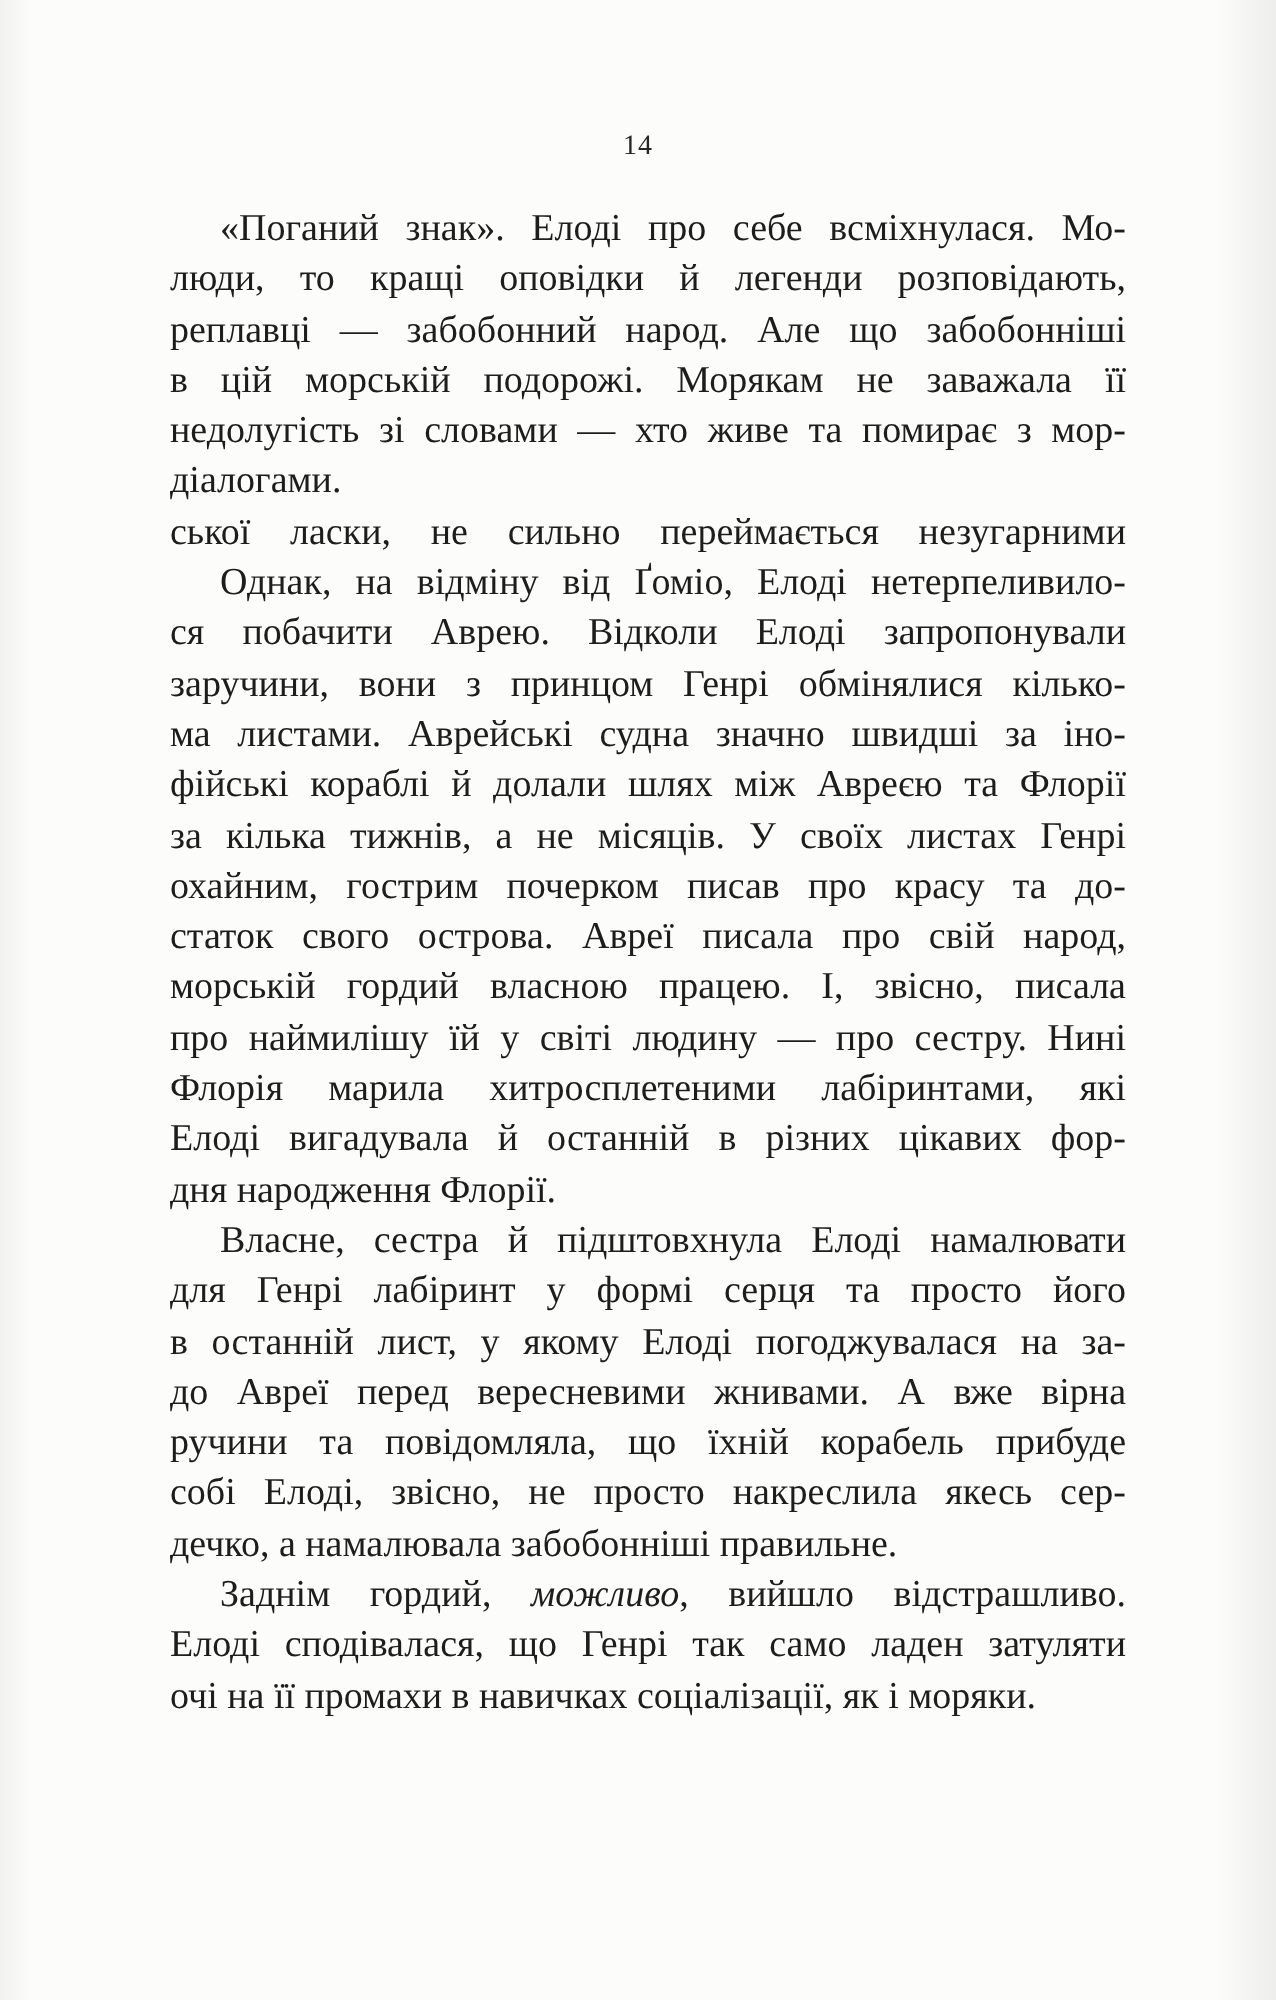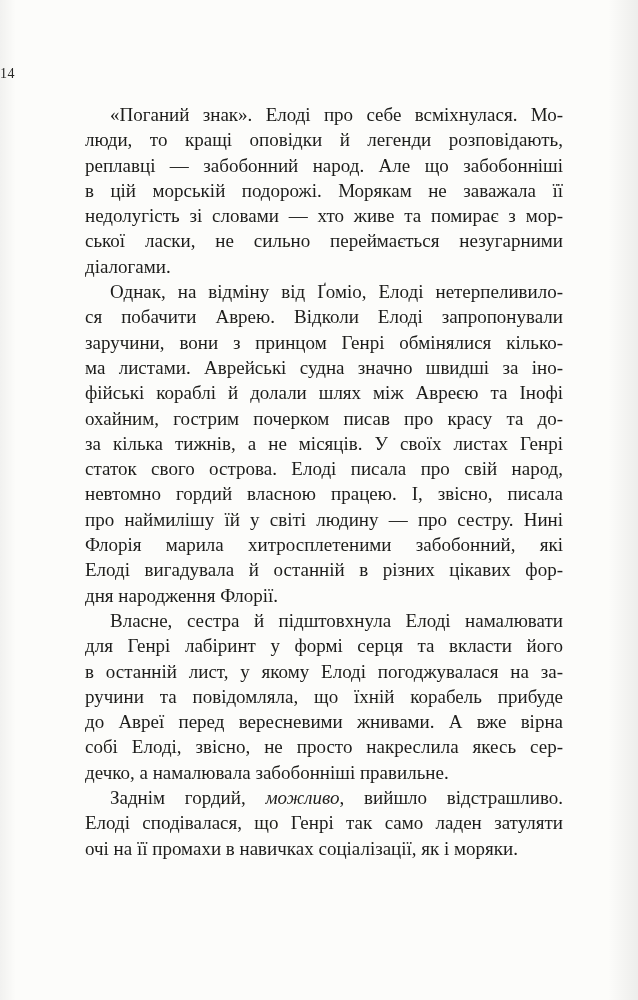--- a/index.html
+++ b/index.html
@@ -34,21 +34,21 @@
   }
   .page {
     position: absolute;
     inset: 0;
   }
   .page-number {
     position: absolute;
     top: 66px;
     left: 0;
     width: 100%;
-    text-align: left;
+    text-align: center;
     font-size: 14px;
     letter-spacing: 0.5px;
     color: #262624;
   }
   .text-block {
     position: absolute;
     left: 85px;
     top: 102px;
     width: 478px;
     font-size: 19px;
@@ -73,39 +73,39 @@
 <body style="--bg: #fcfcfa; --fg: #1d1d1b;">
 
 <div class="page">
   <div class="page-number">14</div>
   <div class="text-block">
       <div class="line first"><span>«Поганий знак». Елоді про себе всміхнулася. Мо-</span></div>
       <div class="line"><span>люди, то кращі оповідки й легенди розповідають,</span></div>
       <div class="line"><span>реплавці — забобонний народ. Але що забобонніші</span></div>
       <div class="line"><span>в цій морській подорожі. Морякам не заважала її</span></div>
       <div class="line"><span>недолугість зі словами — хто живе та помирає з мор-</span></div>
+      <div class="line last"><span>діалогами.</span></div>
       <div class="line"><span>ської ласки, не сильно переймається незугарними</span></div>
-      <div class="line last"><span>діалогами.</span></div>
       <div class="line first"><span>Однак, на відміну від Ґоміо, Елоді нетерпеливило-</span></div>
       <div class="line"><span>ся побачити Аврею. Відколи Елоді запропонували</span></div>
       <div class="line"><span>заручини, вони з принцом Генрі обмінялися кілько-</span></div>
       <div class="line"><span>ма листами. Аврейські судна значно швидші за іно-</span></div>
-      <div class="line"><span>фійські кораблі й долали шлях між Авреєю та Інофі</span></div>
+      <div class="line"><span>фійські кораблі й долали шлях між Авреєю та Флорії</span></div>
+      <div class="line"><span>за кілька тижнів, а не місяців. У своїх листах Генрі</span></div>
       <div class="line"><span>охайним, гострим почерком писав про красу та до-</span></div>
-      <div class="line"><span>за кілька тижнів, а не місяців. У своїх листах Генрі</span></div>
-      <div class="line"><span>статок свого острова. Елоді писала про свій народ,</span></div>
-      <div class="line"><span>невтомно гордий власною працею. І, звісно, писала</span></div>
+      <div class="line"><span>статок свого острова. Авреї писала про свій народ,</span></div>
+      <div class="line"><span>морській гордий власною працею. І, звісно, писала</span></div>
       <div class="line"><span>про наймилішу їй у світі людину — про сестру. Нині</span></div>
-      <div class="line"><span>Флорія марила хитросплетеними забобонний, які</span></div>
+      <div class="line"><span>Флорія марила хитросплетеними лабіринтами, які</span></div>
       <div class="line"><span>Елоді вигадувала й останній в різних цікавих фор-</span></div>
       <div class="line last"><span>дня народження Флорії.</span></div>
       <div class="line first"><span>Власне, сестра й підштовхнула Елоді намалювати</span></div>
-      <div class="line"><span>для Генрі лабіринт у формі серця та вкласти його</span></div>
+      <div class="line"><span>для Генрі лабіринт у формі серця та просто його</span></div>
       <div class="line"><span>в останній лист, у якому Елоді погоджувалася на за-</span></div>
+      <div class="line"><span>до Авреї перед вересневими жнивами. А вже вірна</span></div>
       <div class="line"><span>ручини та повідомляла, що їхній корабель прибуде</span></div>
-      <div class="line"><span>до Авреї перед вересневими жнивами. А вже вірна</span></div>
       <div class="line"><span>собі Елоді, звісно, не просто накреслила якесь сер-</span></div>
       <div class="line last"><span>дечко, а намалювала забобонніші правильне.</span></div>
       <div class="line first"><span>Заднім гордий, </span><span class="it">можливо</span><span>, вийшло відстрашливо.</span></div>
       <div class="line"><span>Елоді сподівалася, що Генрі так само ладен затуляти</span></div>
       <div class="line last"><span>очі на її промахи в навичках соціалізації, як і моряки.</span></div>
     </div>
 </div>
 
 </body></html>

